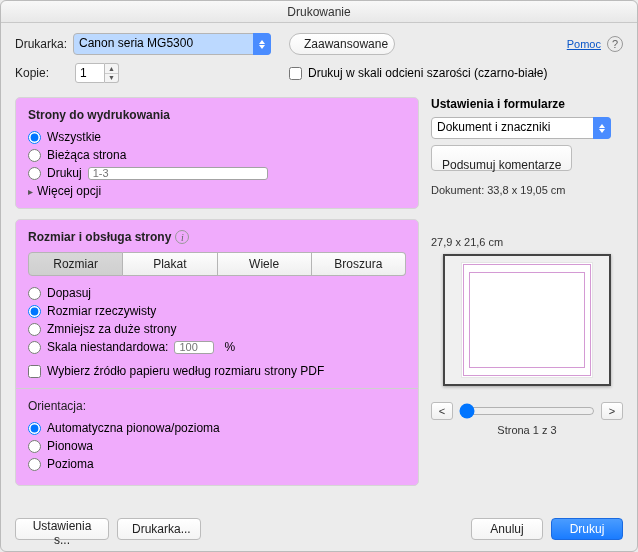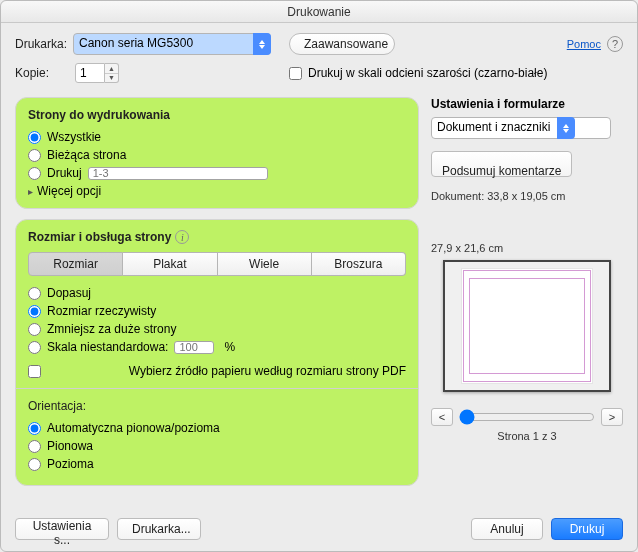--- a/index.html
+++ b/index.html
@@ -17,26 +17,26 @@
 .btn { border:1px solid #bcbcbc; border-radius:4px; background:linear-gradient(#fff,#f4f4f4); height:22px; padding:0 14px; font-size:12px; cursor:pointer; color:#222;}
 .btn.primary { background:linear-gradient(#4a9cff,#1a7cff); color:#fff; border-color:#1a6ae0;}
 .btn.small { padding:12px 10px; }
 .link { color:#0a56c8; font-size:11px; text-decoration:underline; cursor:pointer; }
 .help-icon { display:inline-flex; width:16px; height:16px; border:1px solid #999; border-radius:50%; align-items:center; justify-content:center; color:#666; font-size:11px; margin-left:6px;}
 .stepper { display:flex; align-items:center; }
 .stepper input { width:30px; height:20px; border:1px solid #bcbcbc; border-radius:3px 0 0 3px; padding:0 4px; font-size:12px;}
 .stepper .st { width:14px; height:20px; border:1px solid #bcbcbc; border-left:none; background:#f4f4f4; display:flex; flex-direction:column; border-radius:0 3px 3px 0;}
 .stepper .st span{flex:1; display:flex; align-items:center; justify-content:center; font-size:7px; color:#555;}
 .stepper .st span:first-child{border-bottom:1px solid #ccc;}
-.checkbox { display:flex; align-items:center;justify-content:space-between; }
+.checkbox { display:flex; align-items:center; }
 .checkbox input { margin-right:6px; width:13px; height:13px; }
 .main { display:flex; gap:12px; }
 .left { flex:1; }
 .right { width:192px; }
-.panel { background:#bef264; border:1px solid #d5d5d5; border-radius:12px; padding:10px 12px; margin-bottom:10px;}
+.panel { background:#f0abfc; border:1px solid #d5d5d5; border-radius:5px; padding:10px 12px; margin-bottom:10px;}
 .panel-title { font-weight:bold; font-size:12px; margin-bottom:8px; color:#222;}
 .radio { display:flex; align-items:center; margin:4px 0; }
 .radio input { margin-right:6px; width:13px; height:13px;}
 .inline-input { border:1px solid #a3a3a3; height:18px; padding:0 4px; font-size:11px; color:#bbb; border-radius:3px;}
 .disclosure { display:flex; align-items:center; margin-top:4px; cursor:pointer;}
 .disclosure::before { content:"▸"; font-size:10px; margin-right:4px; color:#555;}
 .info-icon{display:inline-flex;width:14px;height:14px;border:1px solid #999;border-radius:50%;align-items:center;justify-content:center;color:#666;font-size:10px;margin-left:4px;font-style:italic;font-family:serif;}
 .seg { display:flex; margin:8px 0 10px 0; }
 .seg button { flex:1; height:24px; border:1px solid #b5b5b5; background:linear-gradient(#fdfdfd,#efefef); font-size:12px; cursor:pointer; color:#222; padding:0;}
 .seg button:first-child{border-radius:4px 0 0 4px;}
@@ -168,21 +168,21 @@
           </label>
         <label class="radio">
             <input type="radio" name="or" style="">
             <span>Pozioma</span>
           </label>
       </div>
     </div>
 
     <div class="right">
       <div class="right-panel-title">Ustawienia i formularze</div>
-      <span class="select-wrap" style="width:144px;display:block;margin-bottom:12px;">
+      <span class="select-wrap" style="width:180px;display:block;margin-bottom:6px;">
         <select class="select" style="width:180px;"></select>
         <span class="arrows"></span>
         <span style="position:absolute;left:6px;top:3px;pointer-events:none;font-size:12px;">Dokument i znaczniki</span>
       </span>
       <button class="btn small">Podsumuj komentarze</button>
 
       <div class="doc-size">Dokument: 33,8 x 19,05 cm</div>
 
       <div class="paper-size">27,9 x 21,6 cm</div>
       <div class="preview-box">

